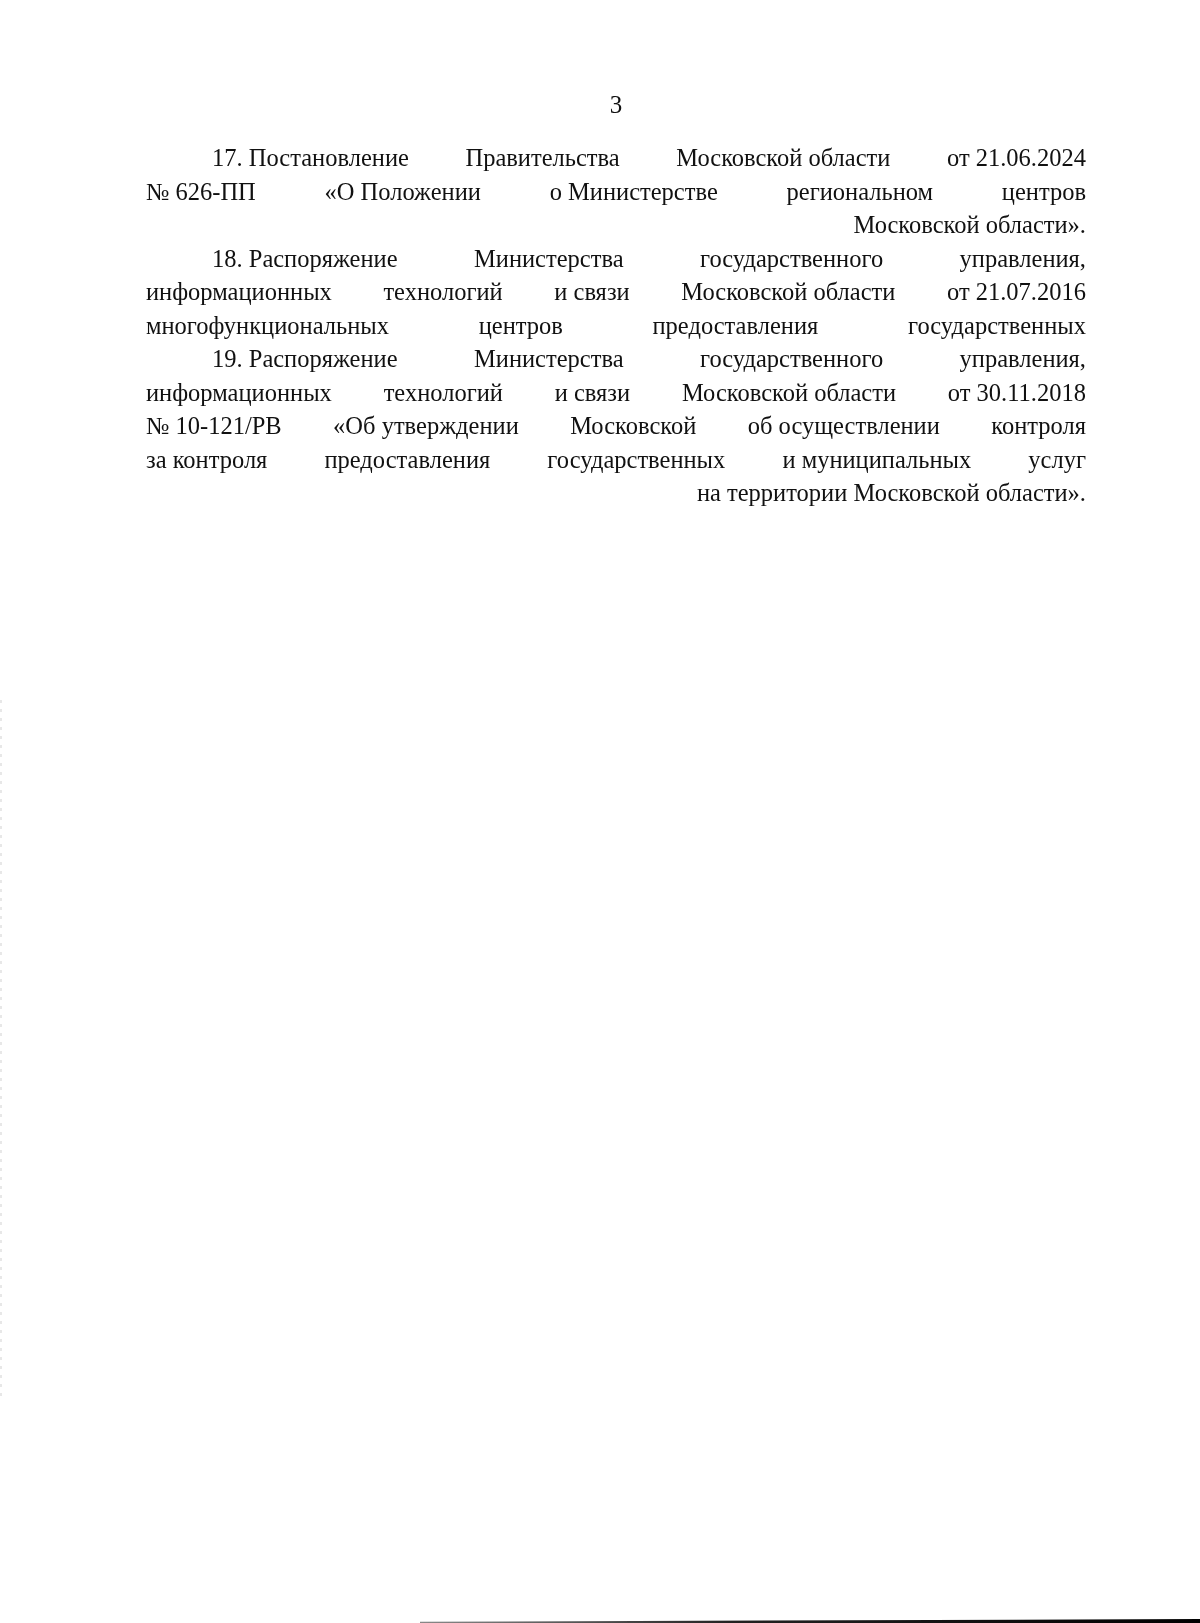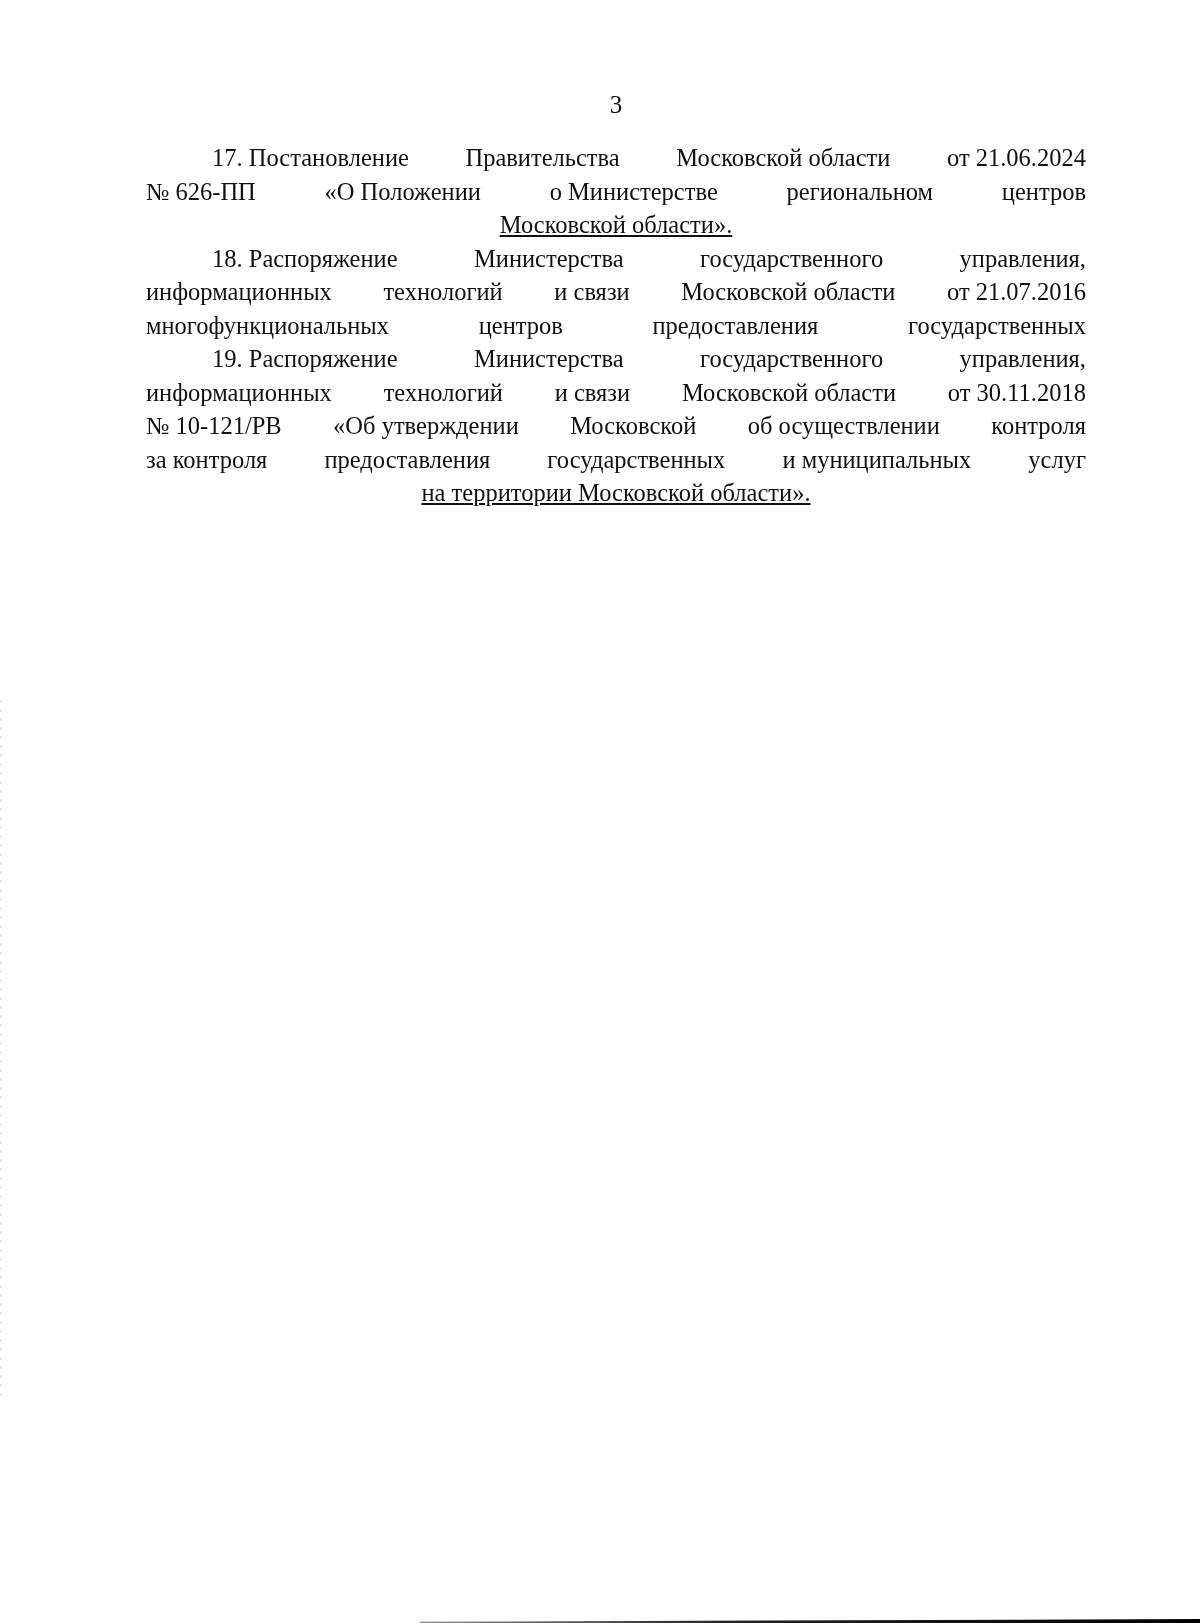--- a/index.html
+++ b/index.html
@@ -39,22 +39,21 @@
       font-size: 24.5px;
       line-height: 33.5px;
     }
     .line {
       display: flex;
       justify-content: space-between;
       white-space: nowrap;
       height: 33.5px;
     }
     .line.last {
-      justify-content: center;
-      text-decoration: underline;
+      justify-content: flex-end;
     }
     .line.indent {
       padding-left: 66px;
     }
     .line span { display: inline-block; }
     .scan-edge-left {
       position: absolute;
       left: 0; top: 700px;
       width: 2px; height: 700px;
       background: repeating-linear-gradient(to bottom, #d8d8d8 0 3px, transparent 3px 9px);

